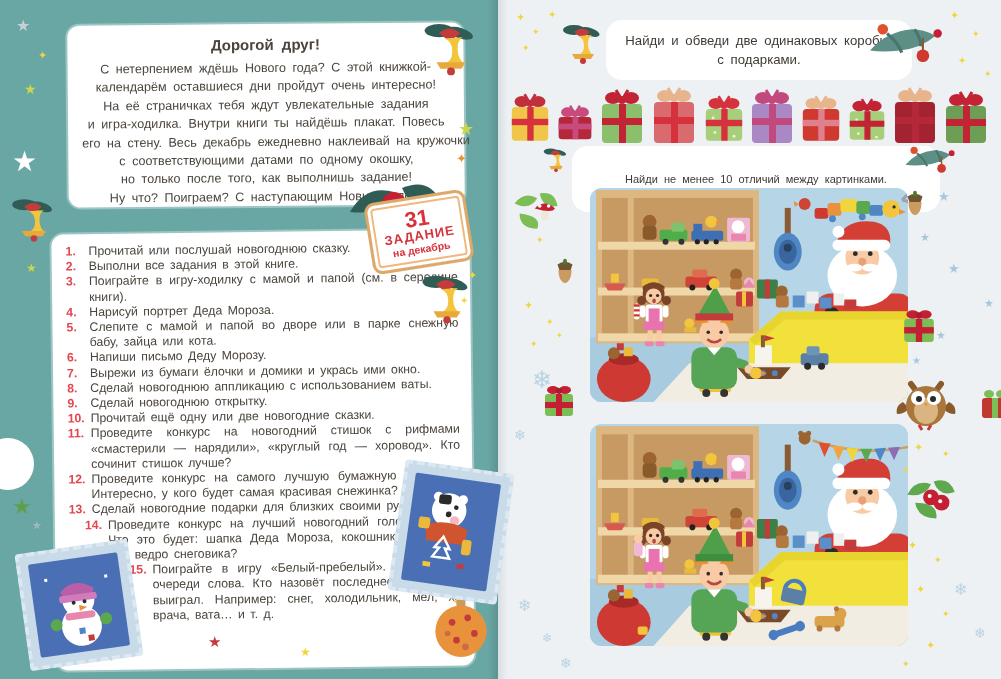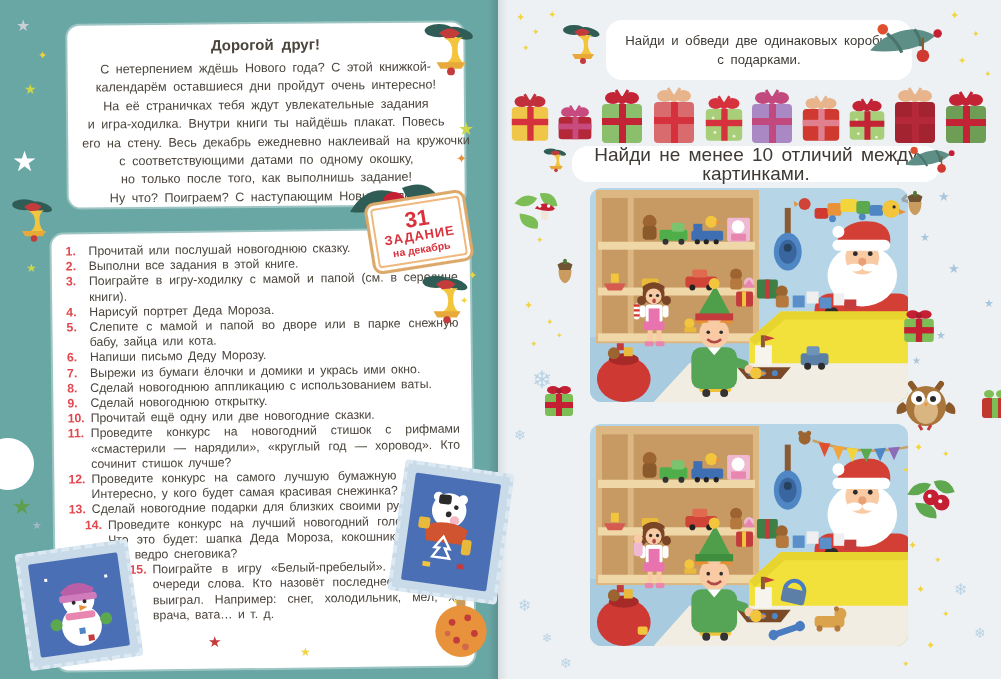--- a/index.html
+++ b/index.html
@@ -32,21 +32,21 @@
   .stamp{position:absolute;background:#C9DBE8;border:4px dashed #DCE9F2;border-radius:4px;box-sizing:border-box;z-index:3;}
   #snowman-stamp{left:22px;top:546px;width:114px;height:118px;transform:rotate(-8deg);padding:8px;}
   #bear-stamp{left:396px;top:466px;width:110px;height:132px;transform:rotate(8deg);padding:8px;}
   .stamp-inner{width:100%;height:100%;background:#4A6FB5;border-radius:2px;}
   
   #right-page{position:absolute;left:498px;top:0;width:503px;height:679px;background:#EDF1F4;}
   .pill{position:absolute;background:#FFFFFF;border-radius:16px;color:#3F3A35;
     display:flex;align-items:center;justify-content:center;text-align:center;
     font-size:13.2px;line-height:19px;word-spacing:3px;}
   #pill-1{left:108px;top:20px;width:278px;height:60px;padding:0 14px;}
-  #pill-2{left:74px;top:146px;width:348px;height:36px;padding:0 10px;font-size:19px;}
+  #pill-2{left:74px;top:146px;width:348px;height:36px;padding:15px 10px;font-size:11px;}
   #gifts-row{position:absolute;left:12px;top:86px;width:478px;height:62px;display:flex;
     justify-content:space-between;align-items:flex-end;}
   .gift{flex:none;}
   .picture{position:absolute;left:92px;width:318px;border-radius:12px;overflow:hidden;background:#B6D6E8;}
   #picture-1{top:188px;height:214px;}
   #picture-2{top:424px;height:222px;}
   .picture svg{display:block;width:100%;height:100%;}
   
   .decor{position:absolute;line-height:1;user-select:none;}
   .star{font-size:14px;}

